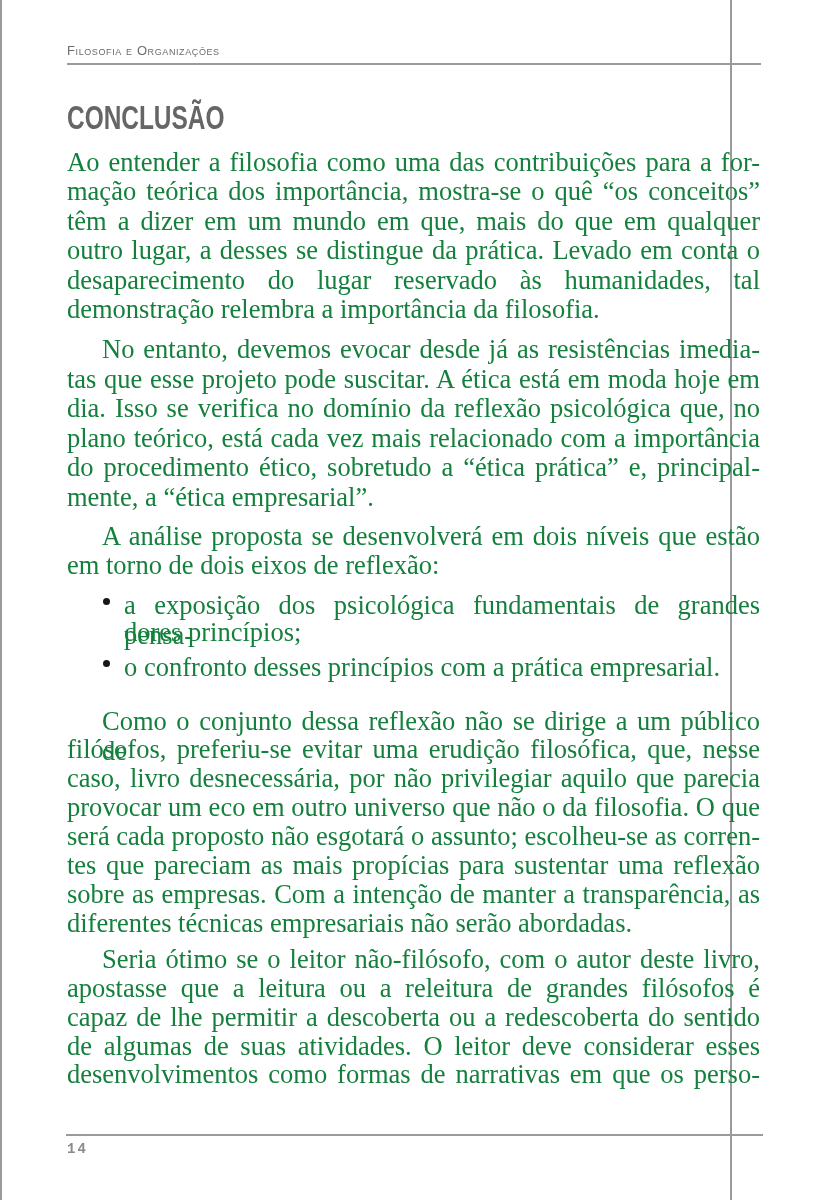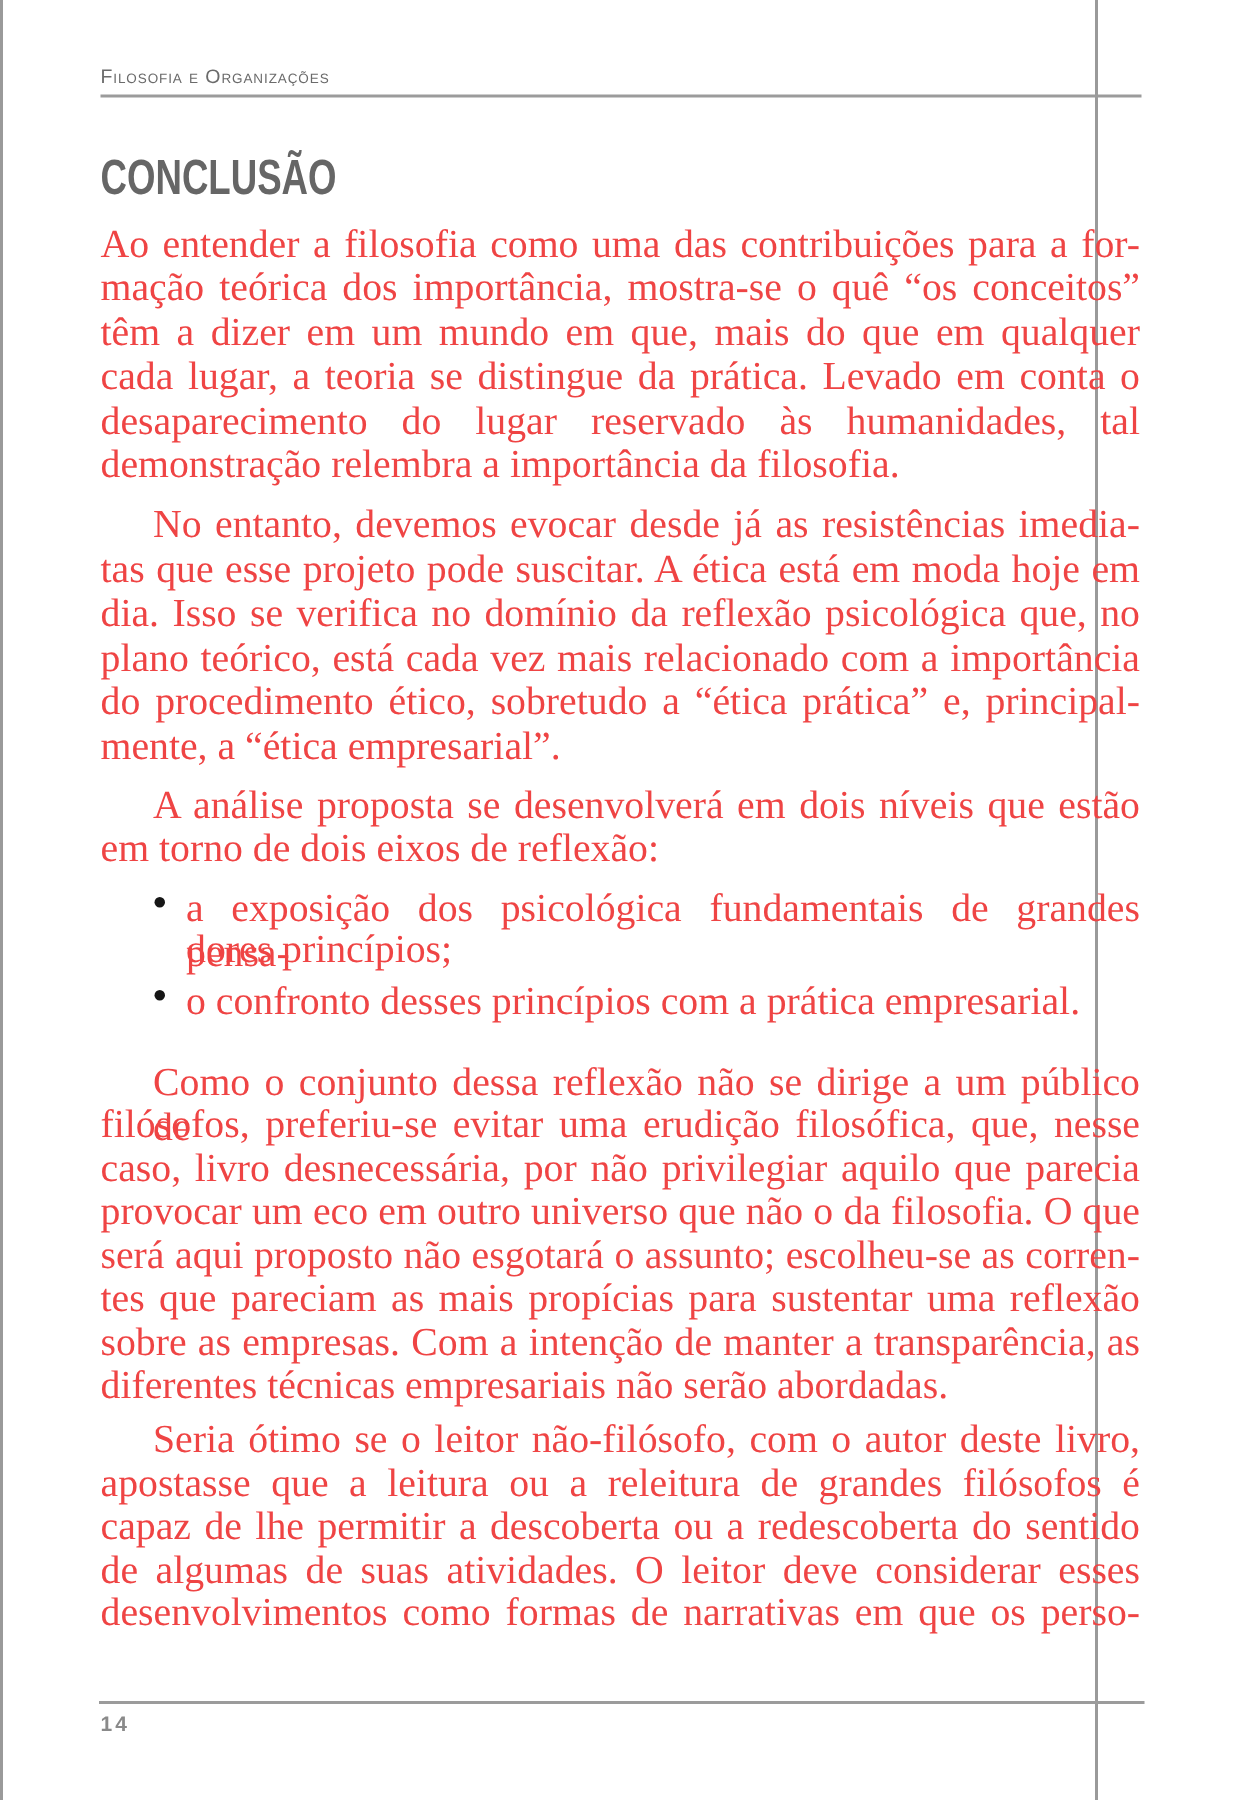--- a/index.html
+++ b/index.html
@@ -59,21 +59,21 @@
       white-space: nowrap;
     }
     .line {
       position: absolute;
       left: 65px;
       width: 693px;
       height: 30px;
       font-family: "Liberation Serif", "DejaVu Serif", serif;
       font-size: 26.5px;
       line-height: 30px;
-      color: #ef4444;
+      color: #15803d;
       text-align: justify;
       text-align-last: justify;
       white-space: nowrap;
       overflow: visible;
     }
     .line.just {
       white-space: normal;
     }
     .line.last {
       text-align-last: left;
@@ -92,21 +92,21 @@
       left: 101px;
       width: 7px;
       height: 7px;
       border-radius: 50%;
       background: #161616;
     }
     .folio {
       position: absolute;
       left: 65px;
       top: 1141px;
-      font-family: Liberation Sans, sans-serif;
+      font-family: Liberation Mono, monospace;
       font-weight: bold;
       font-size: 14px;
       letter-spacing: 2px;
       color: #8a8a8a;
       line-height: 16px;
     }
   </style>
 </head>
 <body>
 
@@ -114,21 +114,21 @@
 
   <div class="running-head">Filosofia e Organizações</div>
   <div class="rule top"></div>
 
   <div class="heading">CONCLUSÃO</div>
 
   <div>
     <div class="line just" style="top:147px">Ao entender a filosofia como uma das contribuições para a for-</div>
     <div class="line just" style="top:176px">mação teórica dos importância, mostra-se o quê “os conceitos”</div>
     <div class="line just" style="top:206px">têm a dizer em um mundo em que, mais do que em qualquer</div>
-    <div class="line just" style="top:235px">cada lugar, a teoria se distingue da prática. Levado em conta o</div>
+    <div class="line just" style="top:235px">outro lugar, a desses se distingue da prática. Levado em conta o</div>
     <div class="line just" style="top:265px">desaparecimento do lugar reservado às humanidades, tal</div>
     <div class="line last" style="top:294px">demonstração relembra a importância da filosofia.</div>
   </div>
 
   <div>
     <div class="line just indent" style="top:334px">No entanto, devemos evocar desde já as resistências imedia-</div>
     <div class="line just" style="top:364px">tas que esse projeto pode suscitar. A ética está em moda hoje em</div>
     <div class="line just" style="top:393px">dia. Isso se verifica no domínio da reflexão psicológica que, no</div>
     <div class="line just" style="top:423px">plano teórico, está cada vez mais relacionado com a importância</div>
     <div class="line just" style="top:452px">do procedimento ético, sobretudo a “ética prática” e, principal-</div>
@@ -150,21 +150,21 @@
       <span class="bullet-dot" style="top:660px"></span>
       <div class="line last bullet-text" style="top:652px">o confronto desses princípios com a prática empresarial.</div>
     </div>
   </div>
 
   <div>
     <div class="line just indent" style="top:706px">Como o conjunto dessa reflexão não se dirige a um público de</div>
     <div class="line just" style="top:734px">filósofos, preferiu-se evitar uma erudição filosófica, que, nesse</div>
     <div class="line just" style="top:763px">caso, livro desnecessária, por não privilegiar aquilo que parecia</div>
     <div class="line just" style="top:792px">provocar um eco em outro universo que não o da filosofia. O que</div>
-    <div class="line just" style="top:821px">será aqui proposto não esgotará o assunto; escolheu-se as corren-</div>
+    <div class="line just" style="top:821px">será cada proposto não esgotará o assunto; escolheu-se as corren-</div>
     <div class="line just" style="top:850px">tes que pareciam as mais propícias para sustentar uma reflexão</div>
     <div class="line just" style="top:879px">sobre as empresas. Com a intenção de manter a transparência, as</div>
     <div class="line last" style="top:908px">diferentes técnicas empresariais não serão abordadas.</div>
   </div>
 
   <div>
     <div class="line just indent" style="top:944px">Seria ótimo se o leitor não-filósofo, com o autor deste livro,</div>
     <div class="line just" style="top:973px">apostasse que a leitura ou a releitura de grandes filósofos é</div>
     <div class="line just" style="top:1002px">capaz de lhe permitir a descoberta ou a redescoberta do sentido</div>
     <div class="line just" style="top:1031px">de algumas de suas atividades. O leitor deve considerar esses</div>

